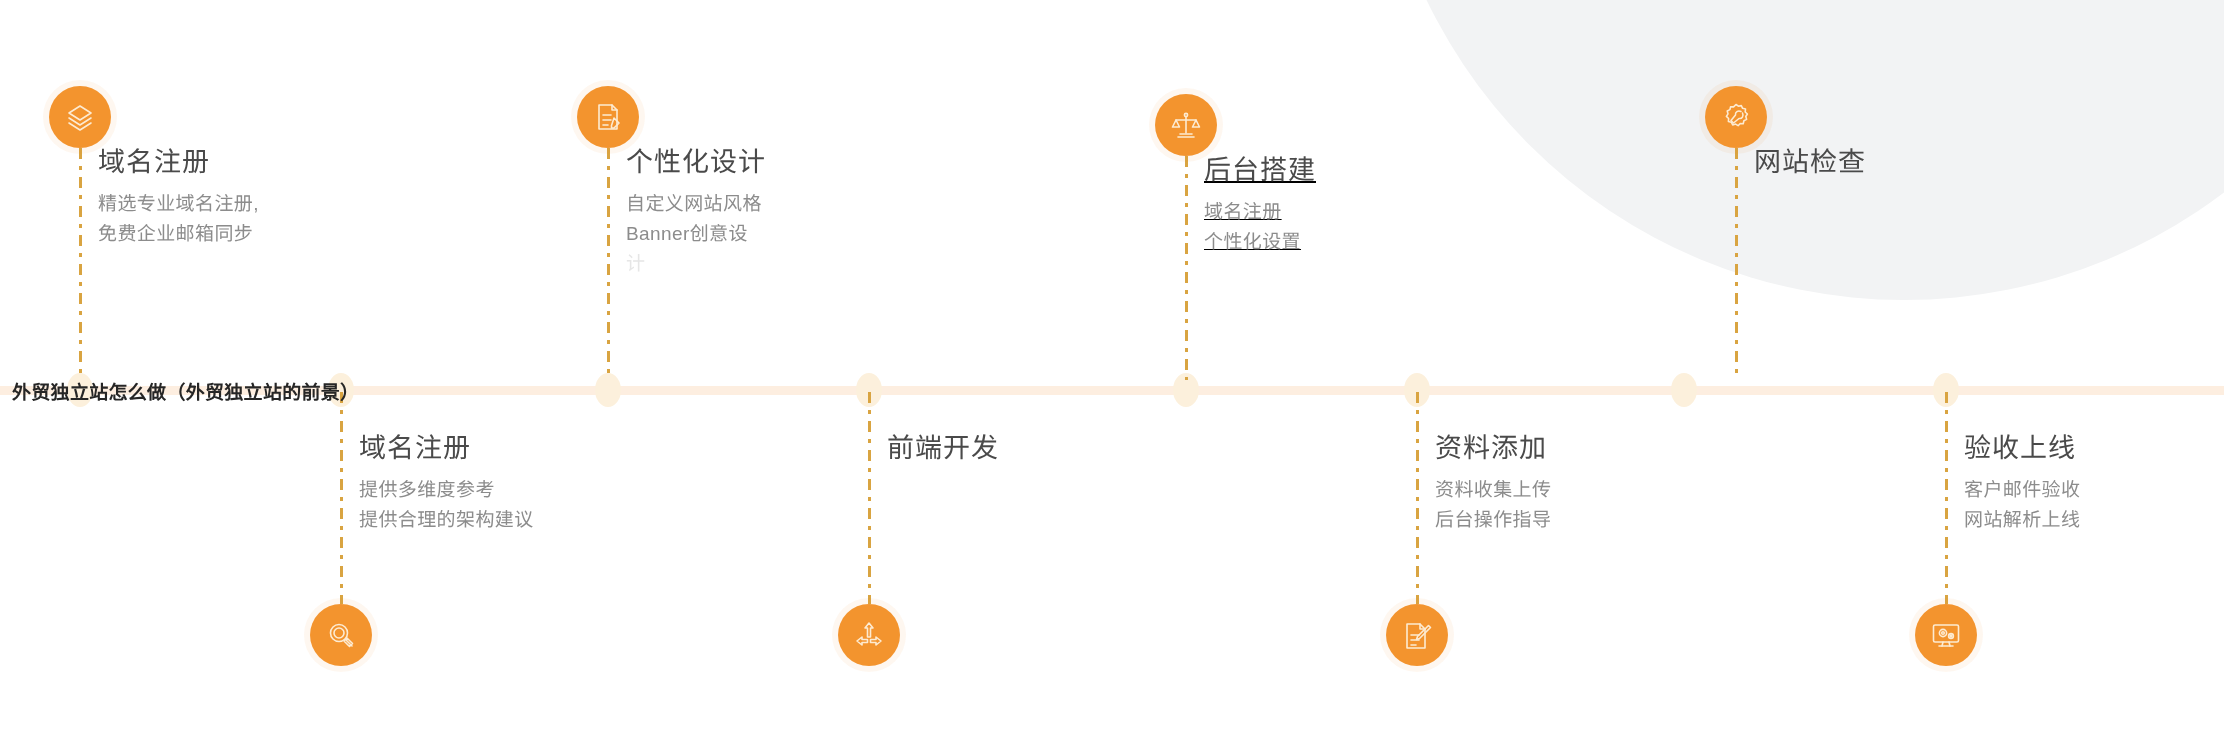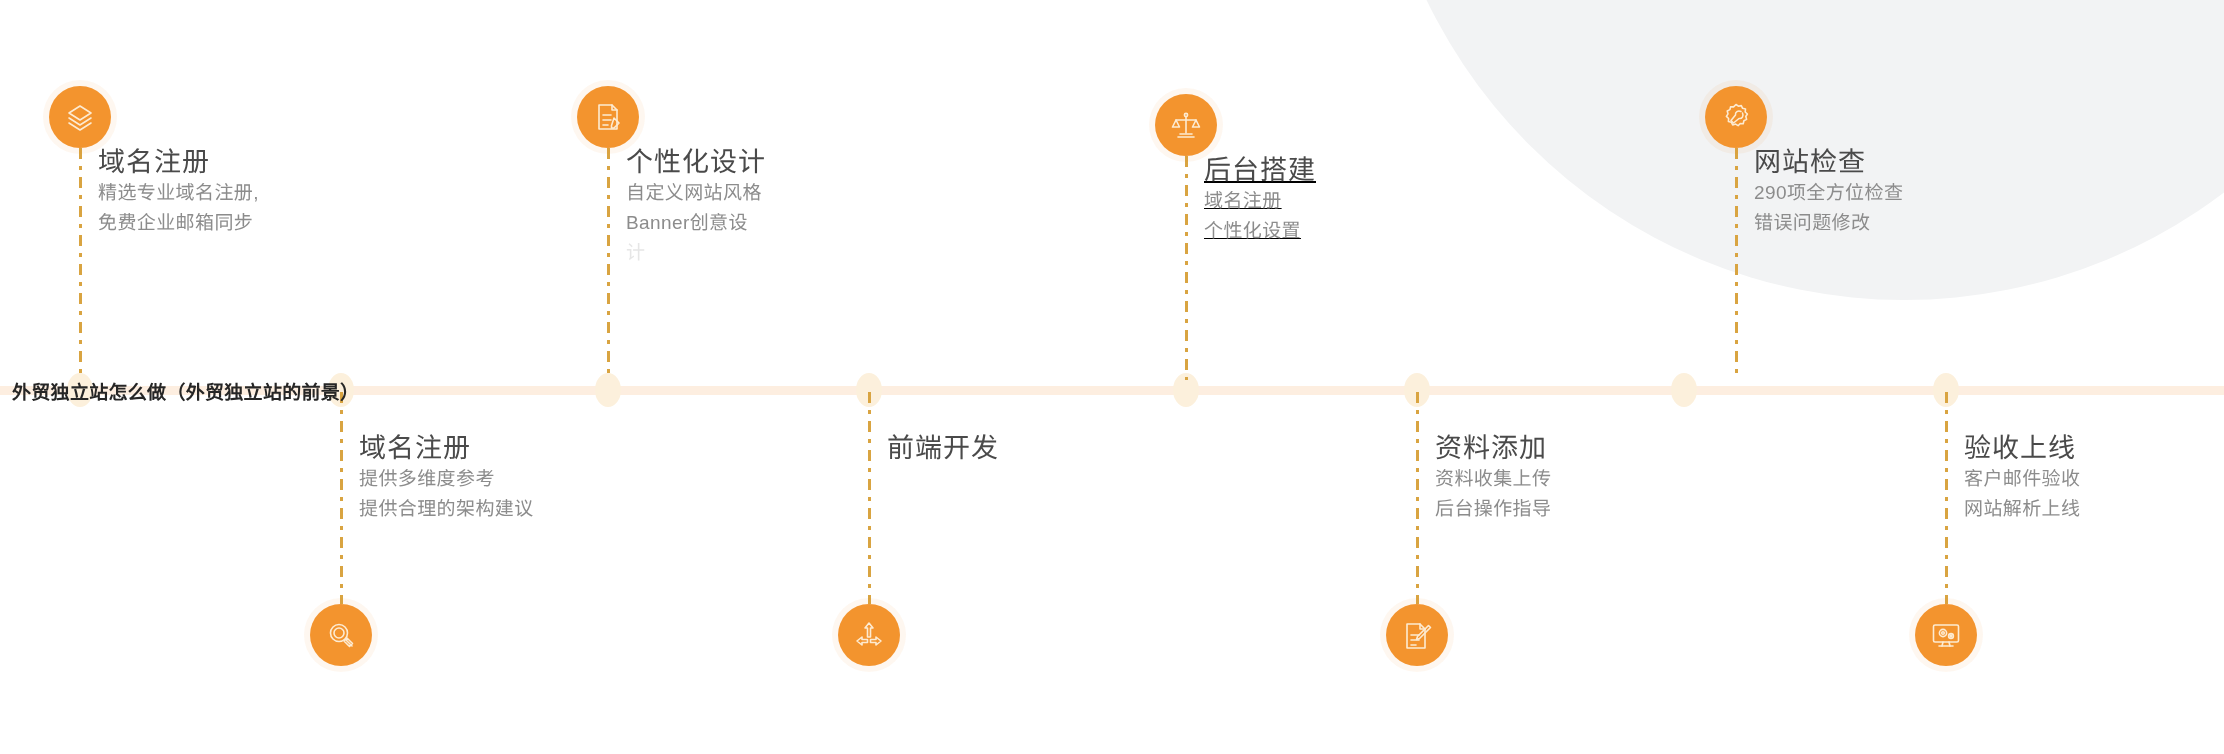--- a/index.html
+++ b/index.html
@@ -113,20 +113,21 @@
     width: 300px;
   }
   .step-title {
     font-size: 27px;
     color: #4a4a4a;
     letter-spacing: 1px;
     line-height: 1.1;
     white-space: nowrap;
   }
   .step-lines {
+    margin-top: 11px;
   }
   .step-line {
     font-size: 19px;
     color: #8c8c8c;
     line-height: 30px;
     letter-spacing: 0.4px;
     white-space: nowrap;
   }
   .step-line.faded {
     color: #e6e6e6;
@@ -305,24 +306,20 @@
         <div class="step-circle">
           <span>
             <svg viewBox="0 0 32 32">
               <path d="M16 3.5 L18.4 5.2 L21.3 4.6 L22.6 7.3 L25.5 8 L25.2 11 L27.4 13 L25.8 15.5 L26.6 18.4 L23.9 19.8 L23.2 22.7 L20.2 22.5 L18.1 24.7 L15.6 23.1 L12.7 23.9 L11.3 21.2 L8.4 20.5 L8.6 17.5 L6.4 15.4 L8 12.9 L7.2 10 L9.9 8.6 L10.6 5.7 L13.6 5.9 Z"></path>
               <path d="M21 10.5 C18 9 15 11 15.5 14 L11 19.5 L13.5 22 L19 17.5 C22 18 24 15 22.5 12"></path>
             </svg>
           </span>
         </div>
         <div class="step-text">
           <div class="step-title">网站检查</div>
-          <div class="step-lines">
-            <div class="step-line">290项全方位检查</div>
-            <div class="step-line">错误问题修改</div>
-          </div>
         </div>
       </div>
     </div>
     <div class="step below" style="left: 1946px;">
       <div class="step-inner">
         <div class="step-connector"></div>
         <div class="step-circle">
           <span>
             <svg viewBox="0 0 32 32">
               <rect x="3.5" y="6" width="25" height="17" rx="1.5"></rect>

